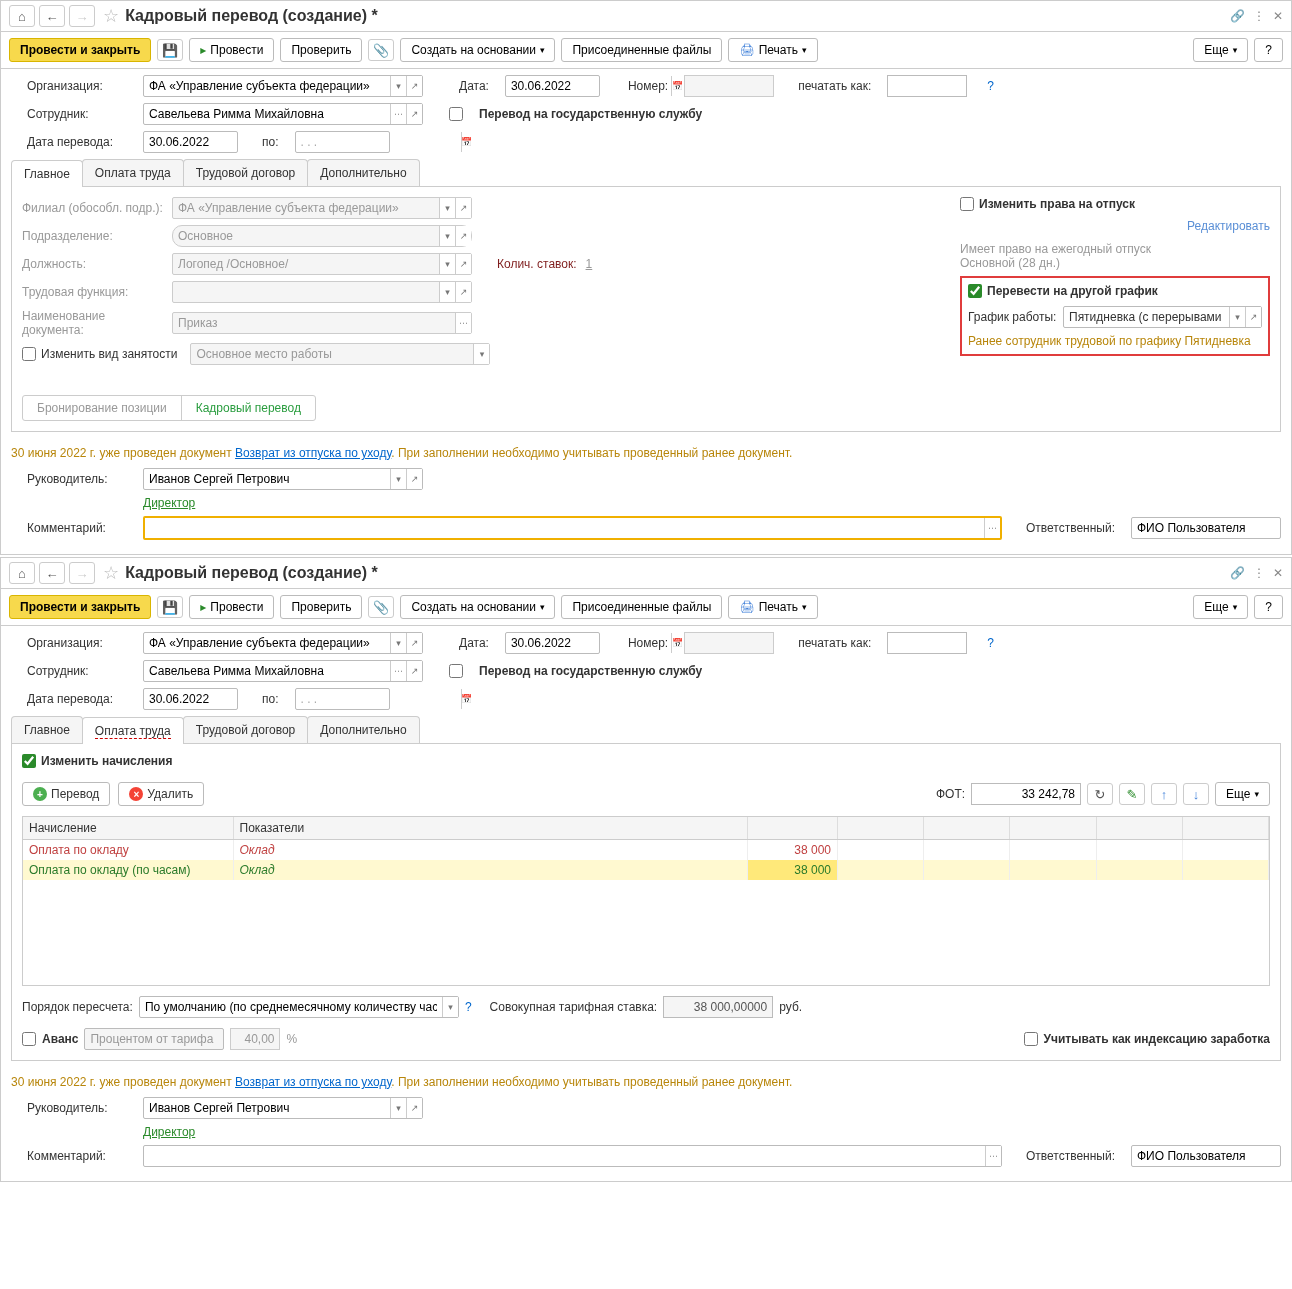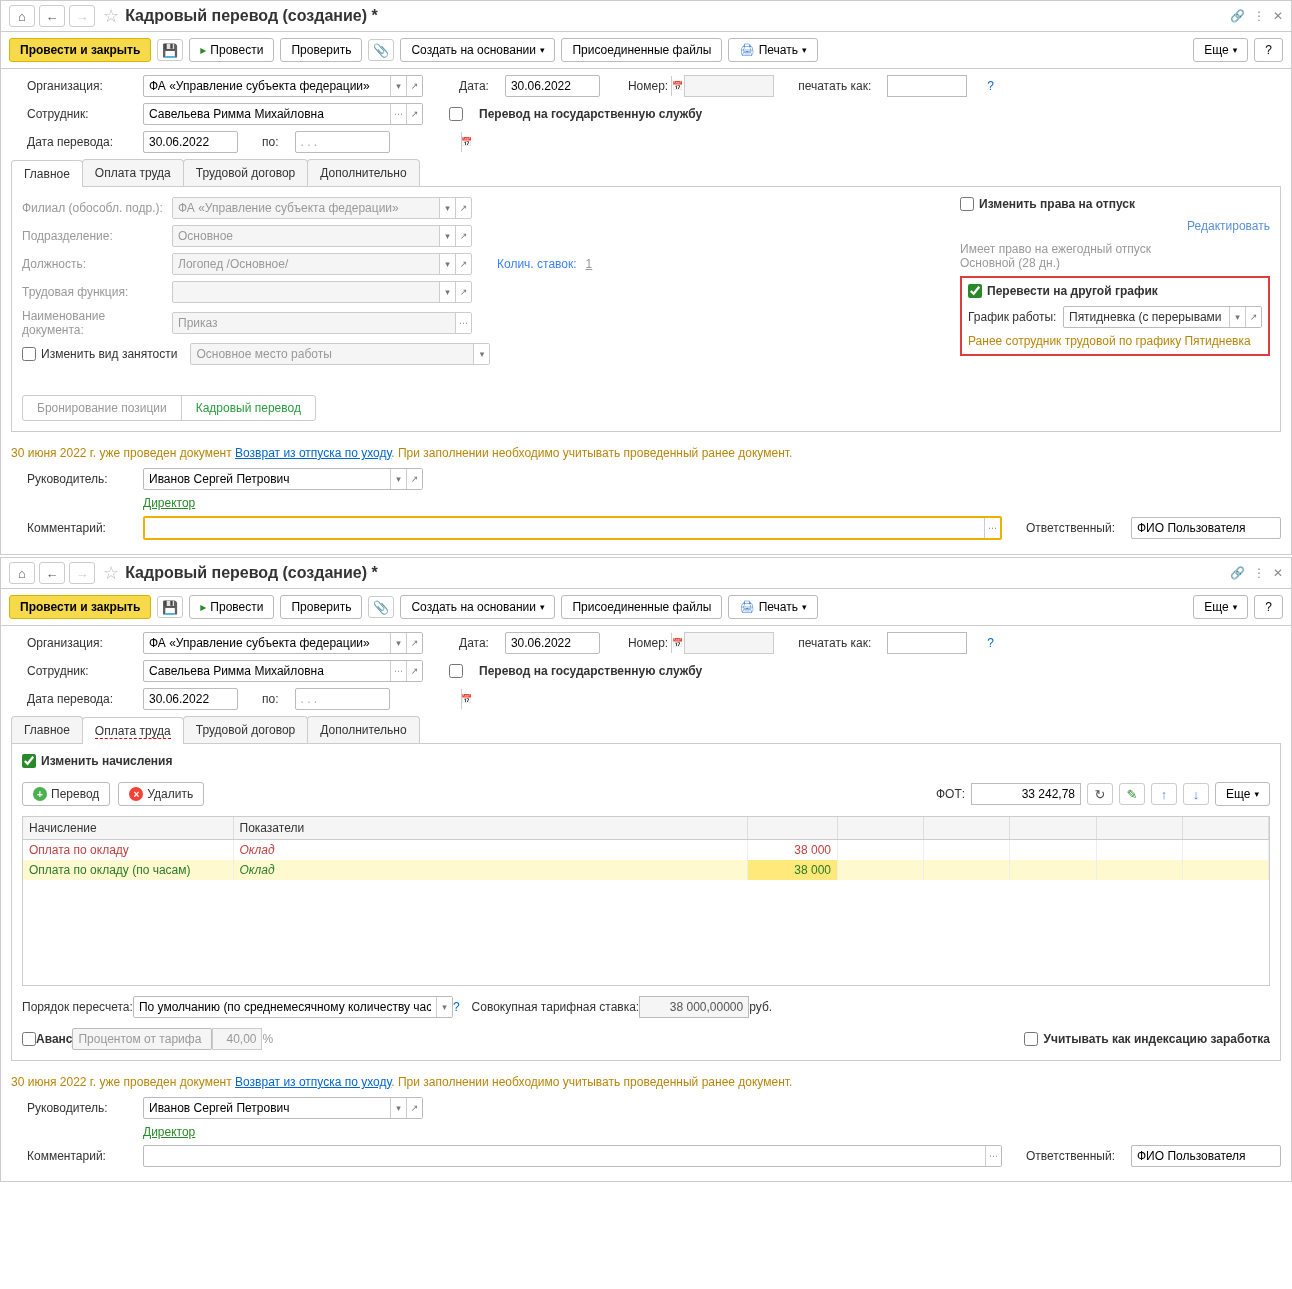--- a/index.html
+++ b/index.html
@@ -59,21 +59,21 @@
 table.grid th { background: #f5f5f5; text-align: left; padding: 4px 6px; border-right: 1px solid #ddd; border-bottom: 1px solid #ccc; font-weight: normal; }
 table.grid td { padding: 3px 6px; border-right: 1px solid #eee; }
 tr.row-red td { color: #c04040; }
 tr.row-green { background: #fff9d0; }
 tr.row-green td { color: #2a7a2a; }
 .val-cell { text-align: right; }
 .val-cell.yellow { background: #ffe97a; }
 .dashed-red { border-bottom: 1px dashed #c00; }
 .star { color: #bbb; font-size: 18px; margin-right: 6px; cursor: pointer; }
 .chk { width: 14px; height: 14px; }
-.calc-row { display: flex; align-items: center; margin-top: 10px; }
+.calc-row { display: flex; align-items: center; gap: 6px; margin-top: 10px; }
 </style>
 </head>
 <body>
 
 <div class="window">
   <div class="titlebar">
     <div class="nav-btns">
       <span class="icon-btn">⌂</span>
       <span class="icon-btn">←</span>
       <span class="icon-btn disabled">→</span>
@@ -165,34 +165,34 @@
           <div class="field-row">
             <span class="field-lbl">Филиал (обособл. подр.):</span>
             <div class="sel-group" style="max-width:300px;">
               <input disabled="" value="ФА «Управление субъекта федерации»" style="">
               <span class="input-sm">▾</span>
                 <span class="input-sm">↗</span>
             </div>
           </div>
           <div class="field-row">
             <span class="field-lbl">Подразделение:</span>
-            <div class="sel-group" style="max-width:300px;">
+            <div class="sel-group" style="max-width:300px;border-radius:10px;">
               <input disabled="" value="Основное" style="">
               <span class="input-sm">▾</span>
                 <span class="input-sm">↗</span>
             </div>
           </div>
           <div class="field-row">
             <span class="field-lbl">Должность:</span>
             <div class="sel-group" style="max-width:300px;">
               <input disabled="" value="Логопед /Основное/" style="">
               <span class="input-sm">▾</span>
                 <span class="input-sm">↗</span>
             </div>
-            <span style="margin-left:20px;color:#3b82f6;">Колич. ставок:</span>
+            <span style="margin-left:20px;color:#7f1d1d;">Колич. ставок:</span>
             <span class="link-text underline" style="margin-left:4px;color:#999;">1</span>
           </div>
           <div class="field-row">
             <span class="field-lbl">Трудовая функция:</span>
             <div class="sel-group" style="max-width:300px;">
               <input disabled="" style="">
               <span class="input-sm">▾</span>
                 <span class="input-sm">↗</span>
             </div>
           </div>

